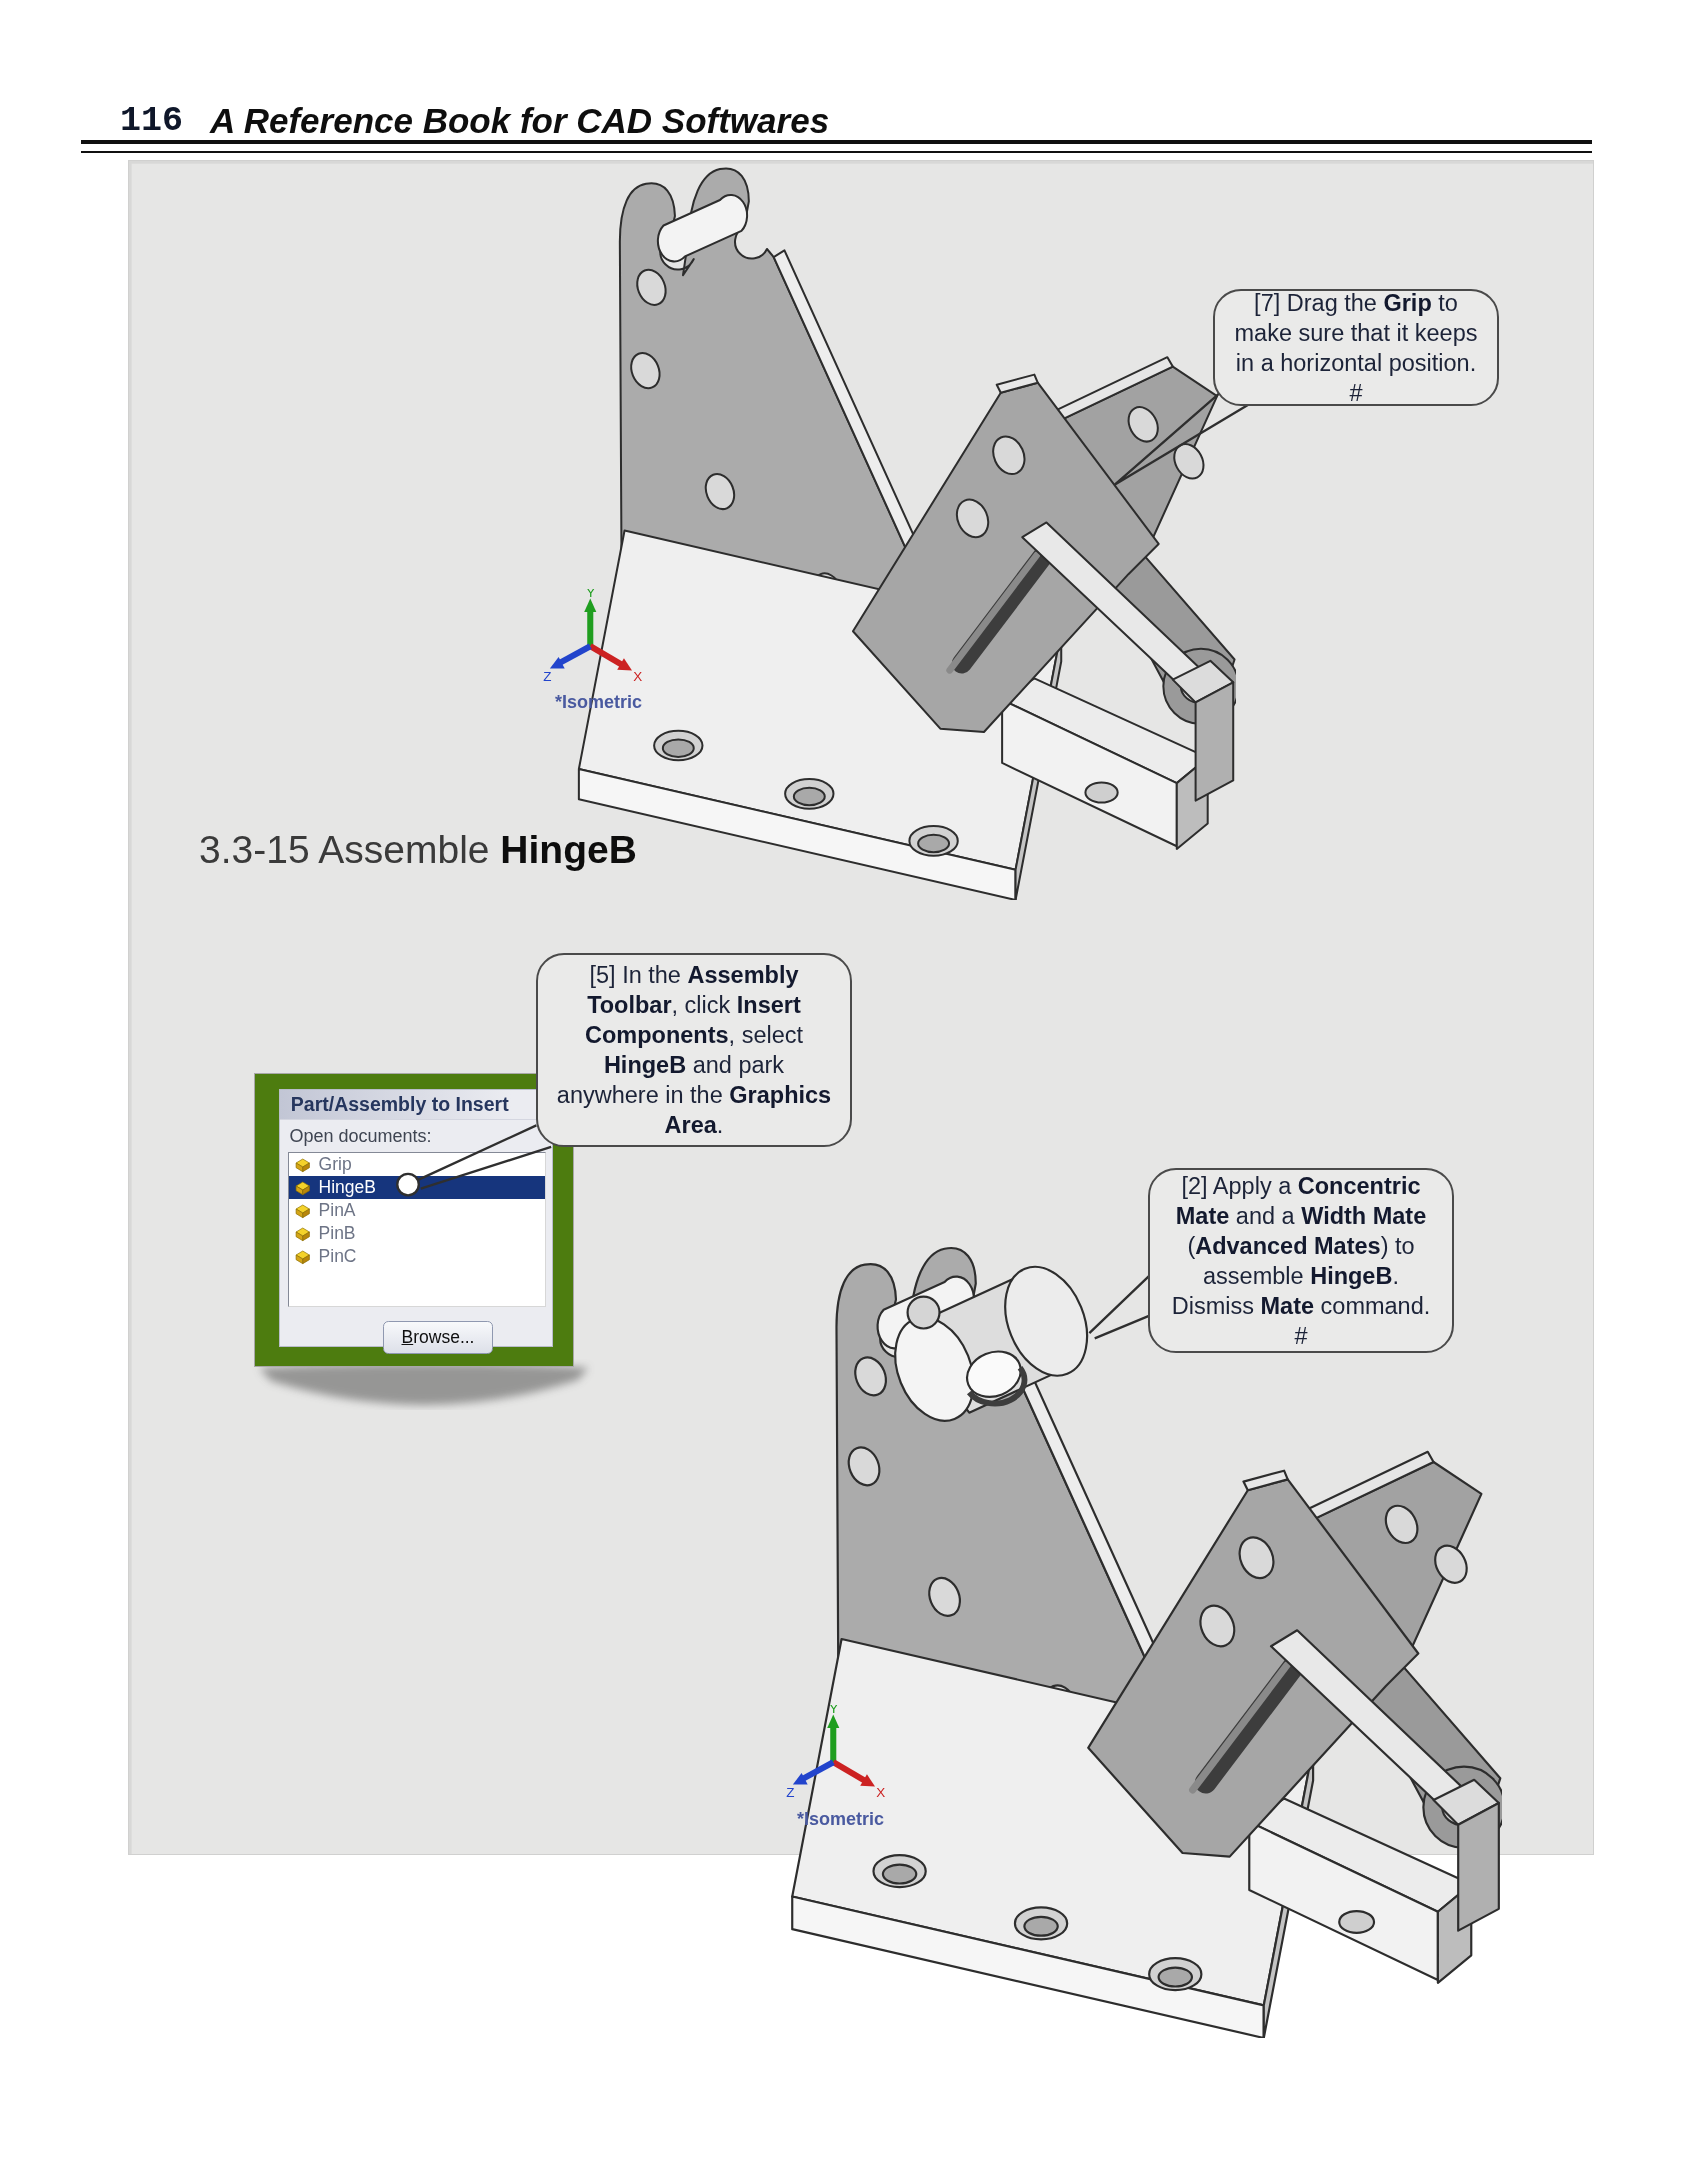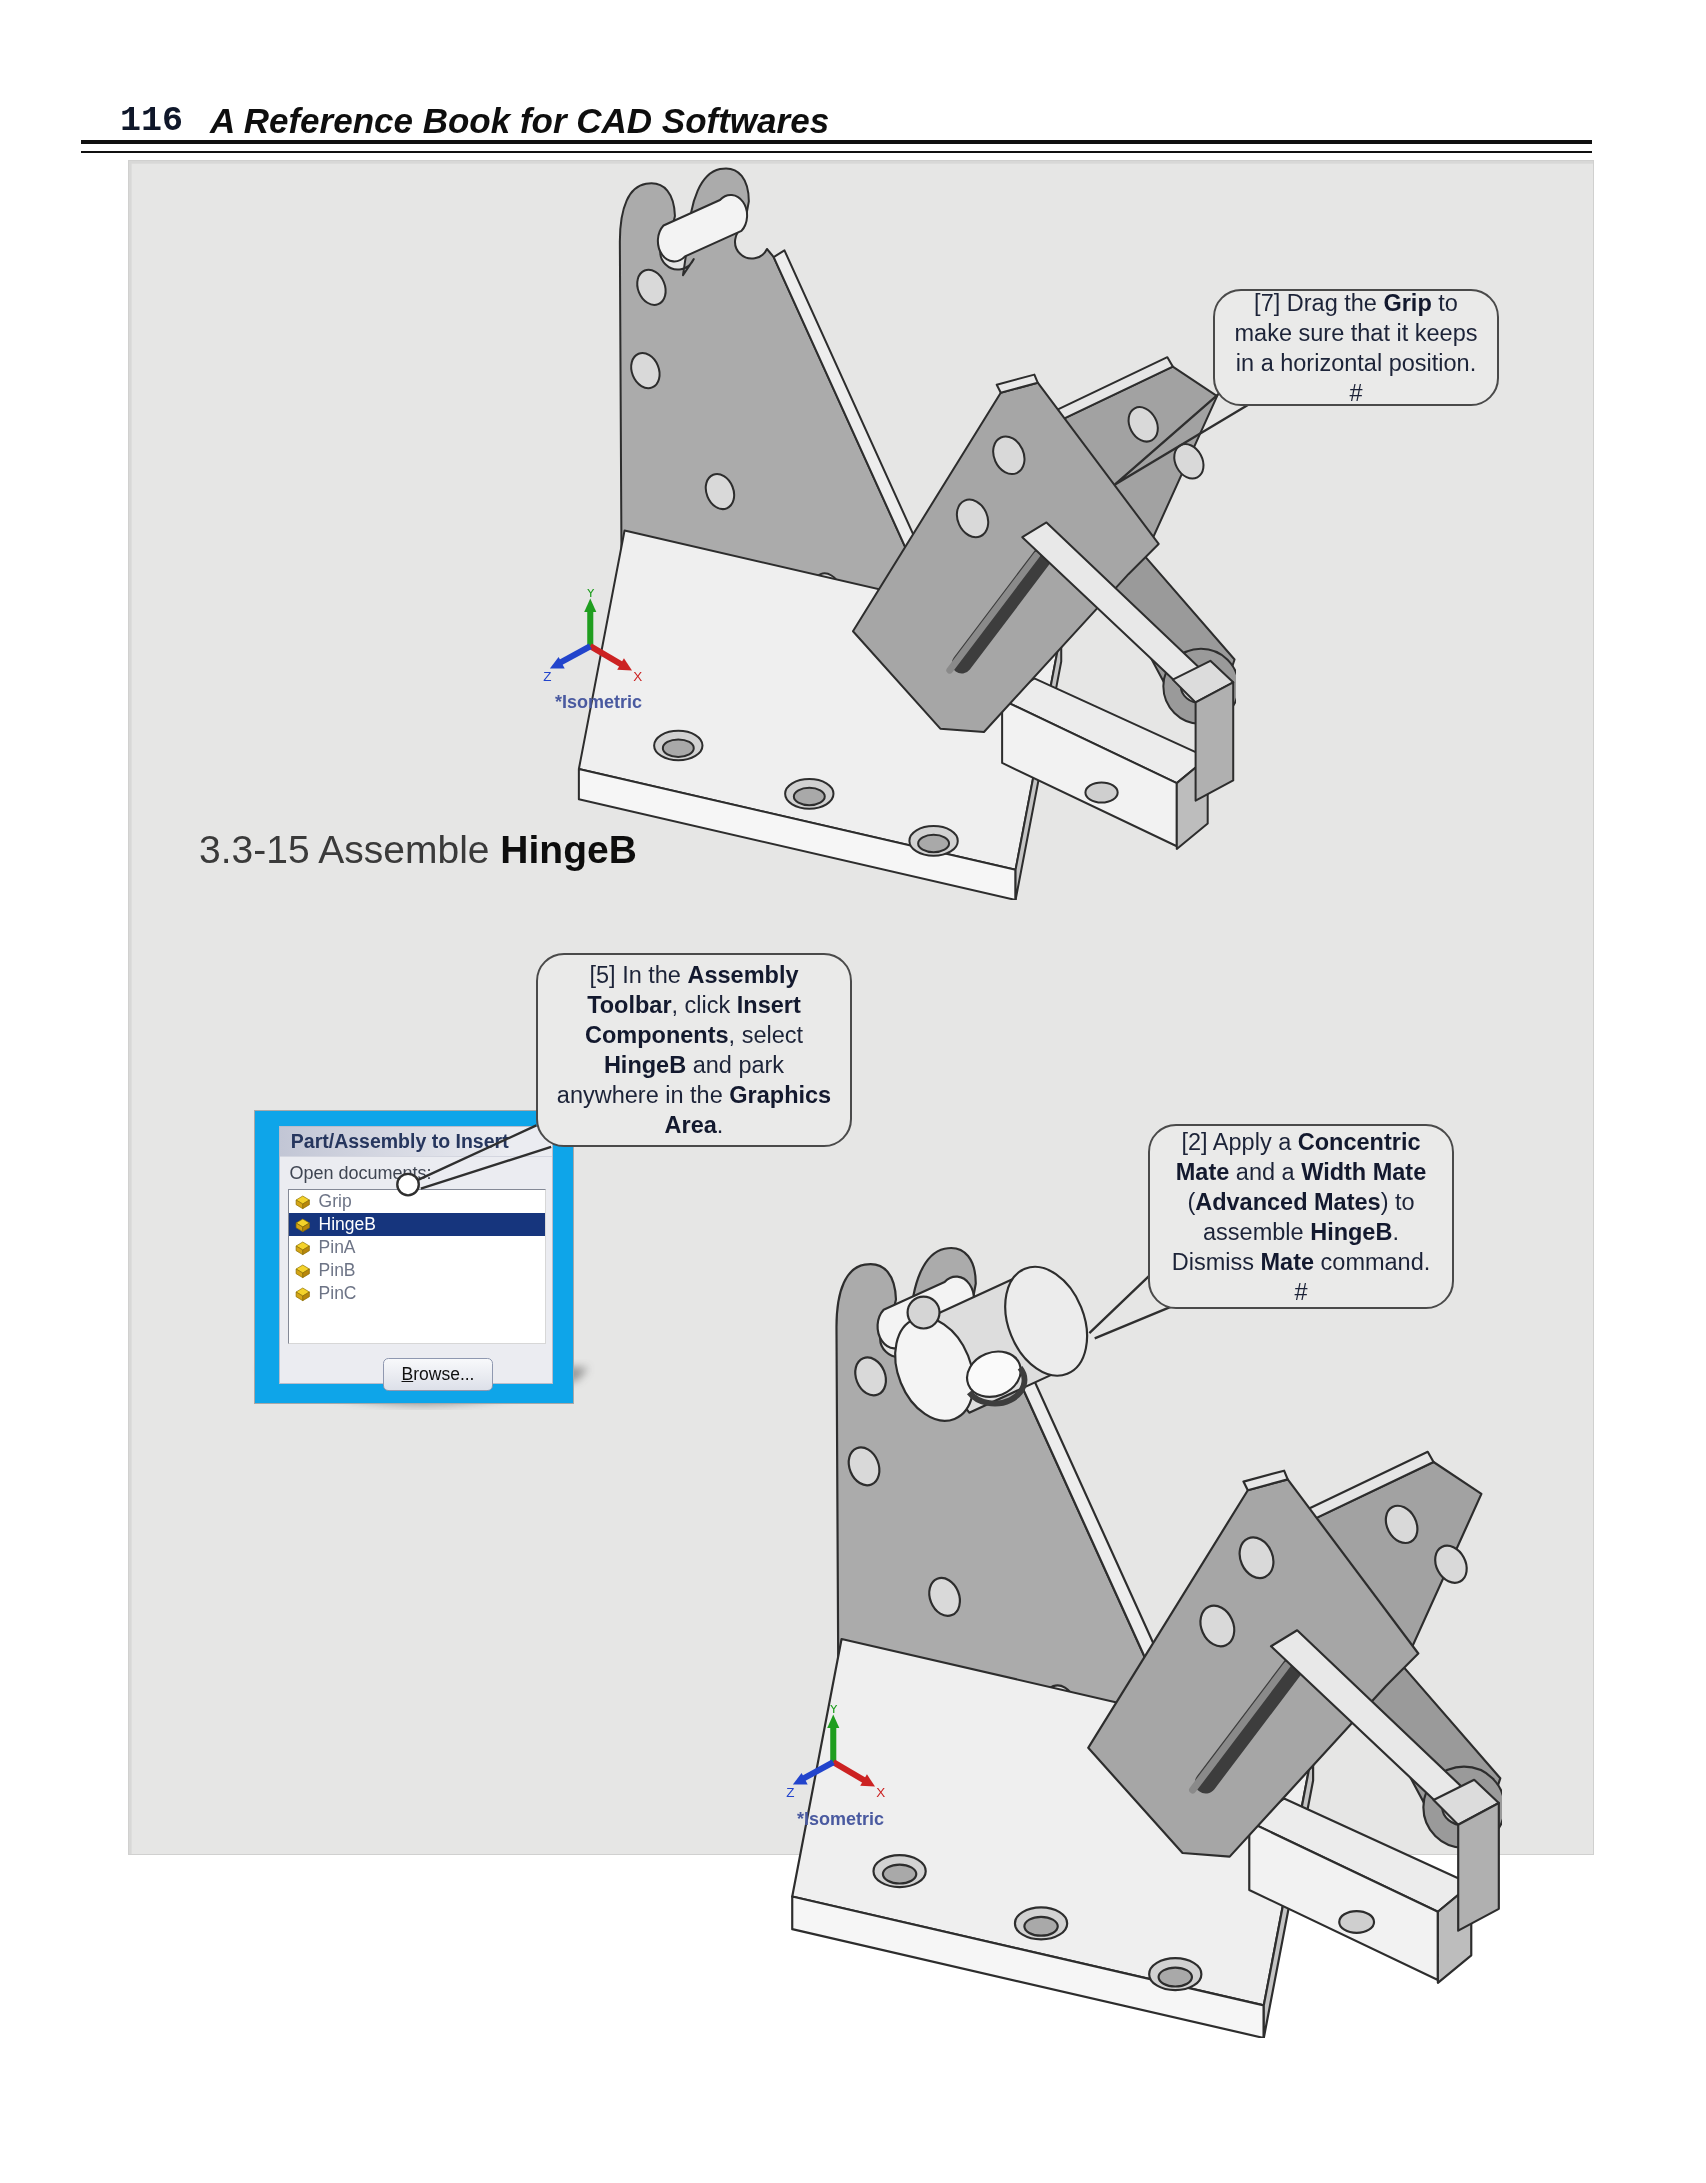--- a/index.html
+++ b/index.html
@@ -19,24 +19,24 @@
   #section-heading{left:199px;top:828px;font-size:39px;color:#3a3a3a;letter-spacing:0px;white-space:nowrap;text-align:center;}
   #section-heading .bold{font-weight:700;color:#0d0d0d;}
 
   
   .callout{background:#eaeae9;border:2px solid #4a4a4a;border-radius:28px;color:#1c2338;
            font-size:23.5px;line-height:30px;text-align:center;display:flex;align-items:center;justify-content:flex-start;
            padding:13px 15px;box-sizing:border-box;z-index:60;}
   .callout .seg-b{font-weight:700;color:#13192e;}
   #callout-7{left:1213px;top:289px;width:286px;height:117px;}
   #callout-1{left:536px;top:953px;width:316px;height:194px;}
-  #callout-2{left:1148px;top:1124px;width:306px;height:185px;}
-
-  
-  #insert-dialog{left:254px;top:1073px;width:320px;height:294px;background:#0ea5e9;border:1.3px solid #a8a8a8;box-sizing:border-box;z-index:20;margin-top:37px;}
+  #callout-2{left:1148px;top:1168px;width:306px;height:185px;}
+
+  
+  #insert-dialog{left:254px;top:1073px;width:320px;height:294px;background:#4d7c0f;border:1.3px solid #a8a8a8;box-sizing:border-box;z-index:20;}
   #pai-panel{position:absolute;left:24px;top:15px;width:274px;height:258px;background:#ebecf1;border:0.7px solid #b9bdcb;box-sizing:border-box;}
   #pai-header{position:absolute;left:0;top:0;width:100%;height:30px;background:linear-gradient(to right,#c2c6d5,#ebecf1 85%);
               display:flex;align-items:center;padding-left:10.8px;box-sizing:border-box;
               font-weight:700;font-size:19.5px;color:#26365e;border-bottom:0.7px solid #d4d6e0;}
   #open-docs-label{position:absolute;left:9.4px;top:36px;font-size:18px;color:#3f4552;}
   #doc-list{position:absolute;left:8px;top:62px;width:258px;height:155px;background:#ffffff;
             border-top:1.3px solid #848996;border-left:1.3px solid #848996;border-right:1.3px solid #d7d7d7;border-bottom:1.3px solid #d7d7d7;
             box-sizing:border-box;overflow:hidden;}
   .doc-row{height:23px;display:flex;align-items:center;gap:6.7px;padding-left:5.4px;font-size:17.5px;color:#6d7486;}
   .doc-row.selected{background:#16357d;color:#ffffff;}

